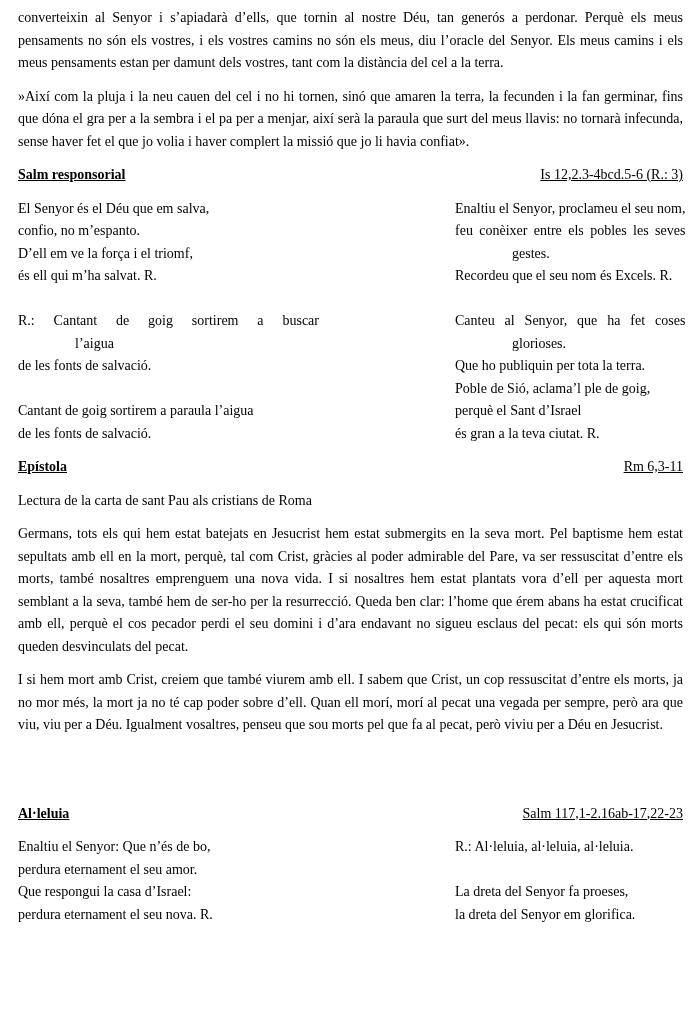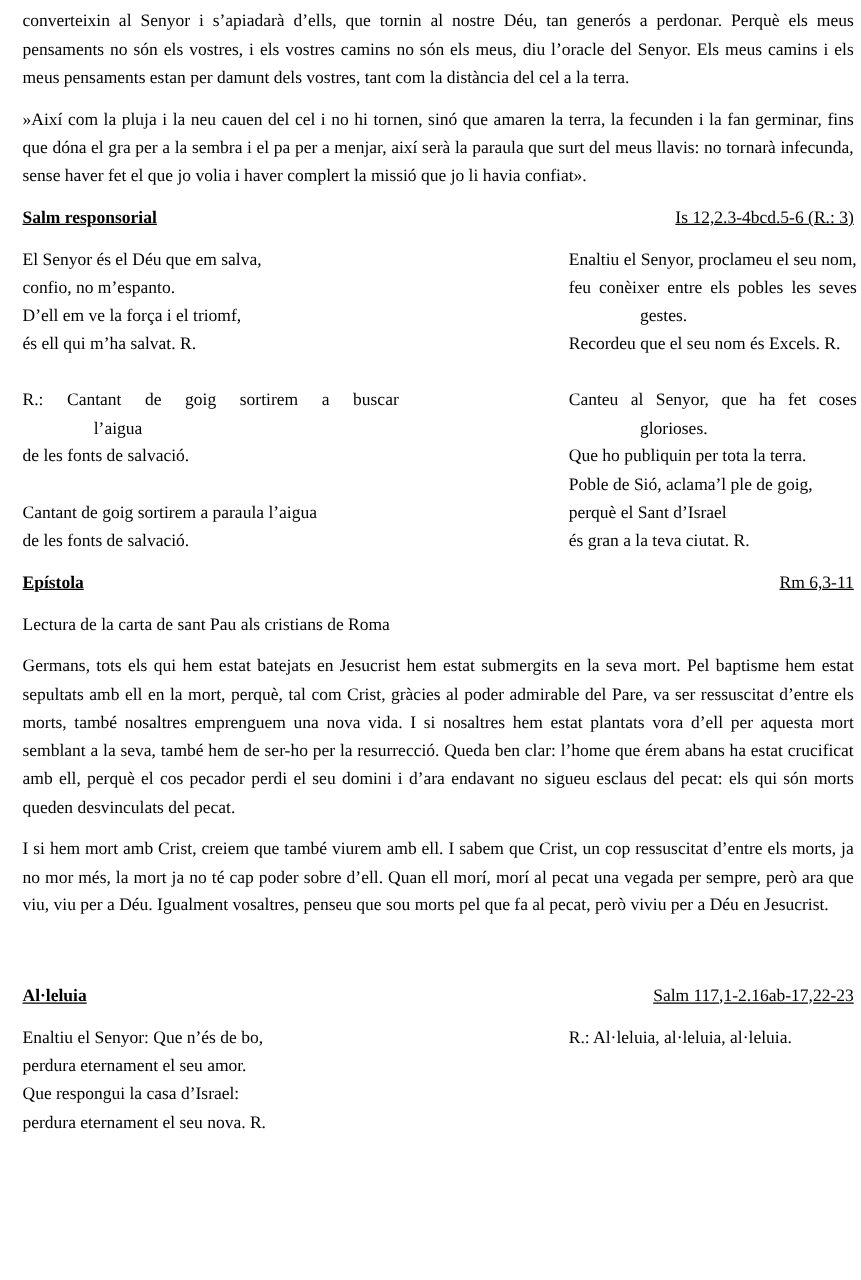--- a/index.html
+++ b/index.html
@@ -38,21 +38,21 @@
   .col-gap { width: 50px; flex: 0 0 50px; }
   .col-r { flex: 1 1 auto; }
   .stanza + .stanza { margin-top: 22.5px; }
   .vline { white-space: nowrap; }
   .vline.stretch {
     white-space: normal;
     text-align: justify;
     text-align-last: justify;
   }
   .vline.indent { padding-left: 57px; }
-  .alleluia-head { margin-top: 50px; }
+  .alleluia-head { margin-top: 66px; }
 </style>
 </head>
 <body>
 
 <div class="page">
 
   <p class="para">converteixin al Senyor i s’apiadarà d’ells, que tornin al nostre Déu, tan generós a perdonar. Perquè els meus pensaments no són els vostres, i els vostres camins no són els meus, diu l’oracle del Senyor. Els meus camins i els meus pensaments estan per damunt dels vostres, tant com la distància del cel a la terra.</p>
   <p class="para">»Així com la pluja i la neu cauen del cel i no hi tornen, sinó que amaren la terra, la fecunden i la fan germinar, fins que dóna el gra per a la sembra i el pa per a menjar, així serà la paraula que surt del meus llavis: no tornarà infecunda, sense haver fet el que jo volia i haver complert la missió que jo li havia confiat».</p>
 
   <div class="sec-head">
@@ -118,16 +118,20 @@
         <div class="vline">perdura eternament el seu amor.</div>
         <div class="vline">Que respongui la casa d’Israel:</div>
         <div class="vline">perdura eternament el seu nova. R.</div>
       </div>
     </div>
     <div class="col-gap"></div>
     <div class="col-r">
       <div class="stanza">
         <div class="vline">R.: Al·leluia, al·leluia, al·leluia.</div>
       </div>
+      <div class="stanza">
+        <div class="vline">La dreta del Senyor fa proeses,</div>
+        <div class="vline">la dreta del Senyor em glorifica.</div>
+      </div>
     </div>
   </div>
 
 </div>
 
 </body></html>

